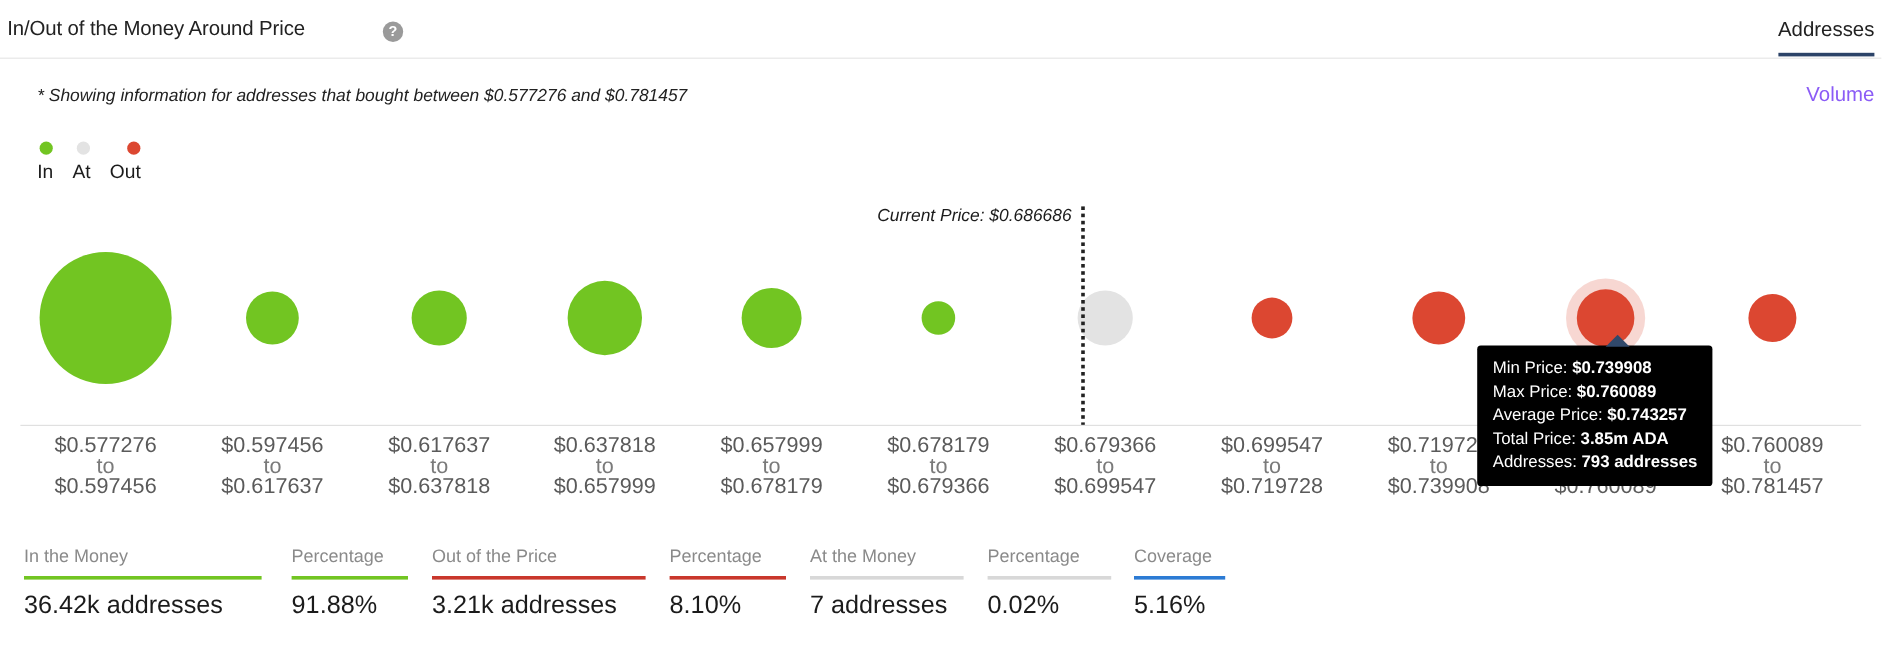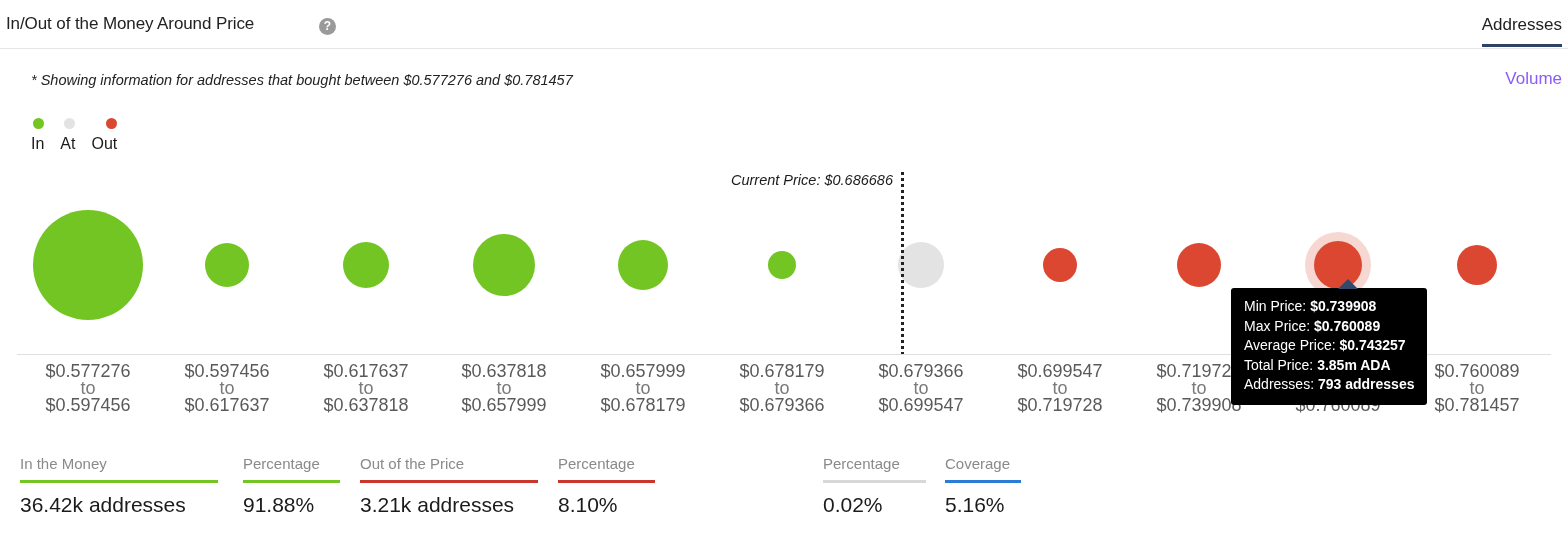--- a/index.html
+++ b/index.html
@@ -251,17 +251,18 @@
       <span>Addresses:</span>
       <b>793 addresses</b>
     </div>
   </div>
 
   <div class="stats" id="stats">
       <div class="stat" style="left: 20px; width: 198px;"><div class="stat-label">In the Money</div><span class="stat-underline" style="background: rgb(114, 197, 34);"></span><div class="stat-value">36.42k addresses</div></div>
       <div class="stat" style="left: 243px; width: 97px;"><div class="stat-label">Percentage</div><span class="stat-underline" style="background: rgb(114, 197, 34);"></span><div class="stat-value">91.88%</div></div>
       <div class="stat" style="left: 360px; width: 178px;"><div class="stat-label">Out of the Price</div><span class="stat-underline" style="background: rgb(201, 55, 44);"></span><div class="stat-value">3.21k addresses</div></div>
       <div class="stat" style="left: 558px; width: 97px;"><div class="stat-label">Percentage</div><span class="stat-underline" style="background: rgb(201, 55, 44);"></span><div class="stat-value">8.10%</div></div>
+      <div class="stat" style="left: 675px; width: 128px;"><div class="stat-label">At the Money</div><span class="stat-underline" style="background: rgb(216, 216, 216);"></span><div class="stat-value">7 addresses</div></div>
       <div class="stat" style="left: 823px; width: 103px;"><div class="stat-label">Percentage</div><span class="stat-underline" style="background: rgb(216, 216, 216);"></span><div class="stat-value">0.02%</div></div>
       <div class="stat" style="left: 945px; width: 76px;"><div class="stat-label">Coverage</div><span class="stat-underline" style="background: rgb(44, 123, 212);"></span><div class="stat-value">5.16%</div></div>
     </div>
 
 </div>
 
 </body></html>

